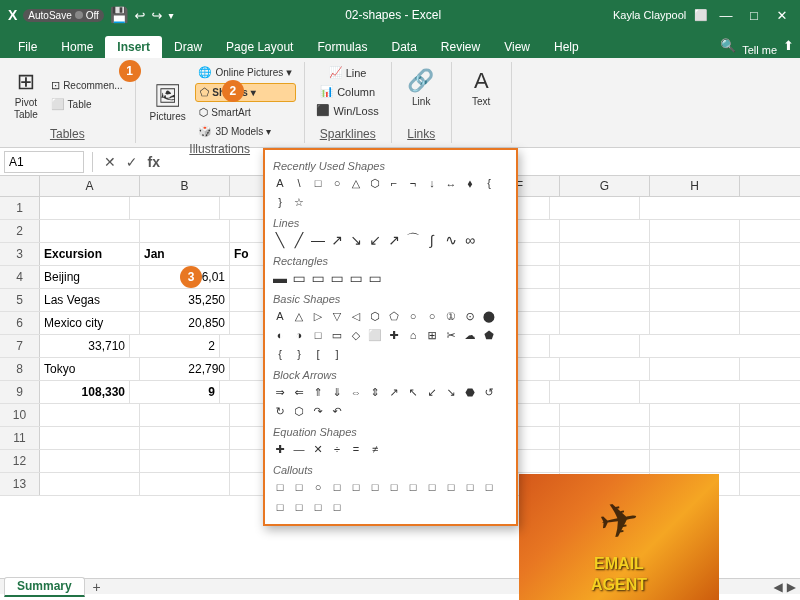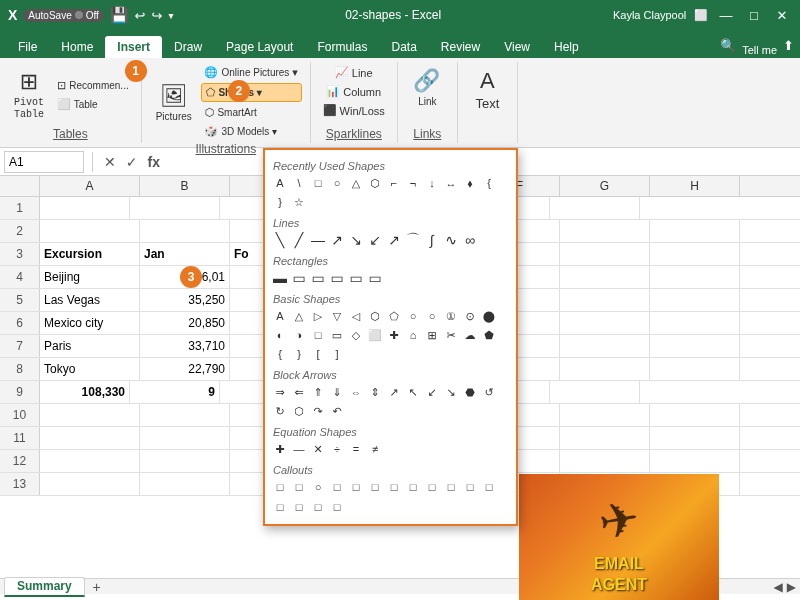--- a/index.html
+++ b/index.html
@@ -312,21 +312,21 @@
 </div>
 
 <div id="ribbon">
 
   <div class="ribbon-group" style="position:relative;">
 
     <div class="step-badge" style="top:-2px;right:-6px;">1</div>
     <div class="ribbon-btns">
       <div class="ribbon-btn large">
         <span style="font-size:22px;">⊞</span>
-        <span style="font-size:10px;text-align:center;line-height:1.2;font-family:Liberation Mono, monospace;">Pivot<br>Table</span>
+        <span style="font-size:10px;text-align:center;line-height:1.2;">Pivot<br>Table</span>
       </div>
       <div style="display:flex;flex-direction:column;gap:2px;">
         <div class="ribbon-btn-small">
           <span>⊡</span>
           <span style="font-size:10px;">Recommen...</span>
         </div>
         <div class="ribbon-btn-small">
           <span>⬜</span>
           <span style="font-size:10px;">Table</span>
         </div>
@@ -388,21 +388,21 @@
     <div class="ribbon-btn large">
       <span style="font-size:22px;">🔗</span>
       <span style="font-size:10px;">Link</span>
     </div>
     <span class="ribbon-group-label">Links</span>
   </div>
 
   <div class="ribbon-group">
     <div class="ribbon-btn large">
       <span style="font-size:22px;">A</span>
-      <span style="font-size:13px;">Text</span>
+      <span style="font-size:10px;">Text</span>
     </div>
   </div>
 </div>
 
 <div id="formula-bar">
   <div id="name-box">
     <span>A1</span>
   </div>
   <span class="formula-sep"></span>
   <span class="formula-icon">✕</span>
@@ -495,21 +495,20 @@
       <div class="grid-cell col-c"></div>
       <div class="grid-cell col-d"></div>
       <div class="grid-cell col-e"></div>
       <div class="grid-cell col-f"></div>
       <div class="grid-cell col-g"></div>
       <div class="grid-cell col-h"></div>
     </div>
 
     <div class="grid-row">
       <div class="row-num">7</div>
-      <div class="grid-cell col-a">Paris</div>
       <div class="grid-cell col-b cell-right">33,710</div>
       <div class="grid-cell col-c cell-right">2</div>
       <div class="grid-cell col-d"></div>
       <div class="grid-cell col-e"></div>
       <div class="grid-cell col-f"></div>
       <div class="grid-cell col-g"></div>
       <div class="grid-cell col-h"></div>
     </div>
 
     <div class="grid-row">

